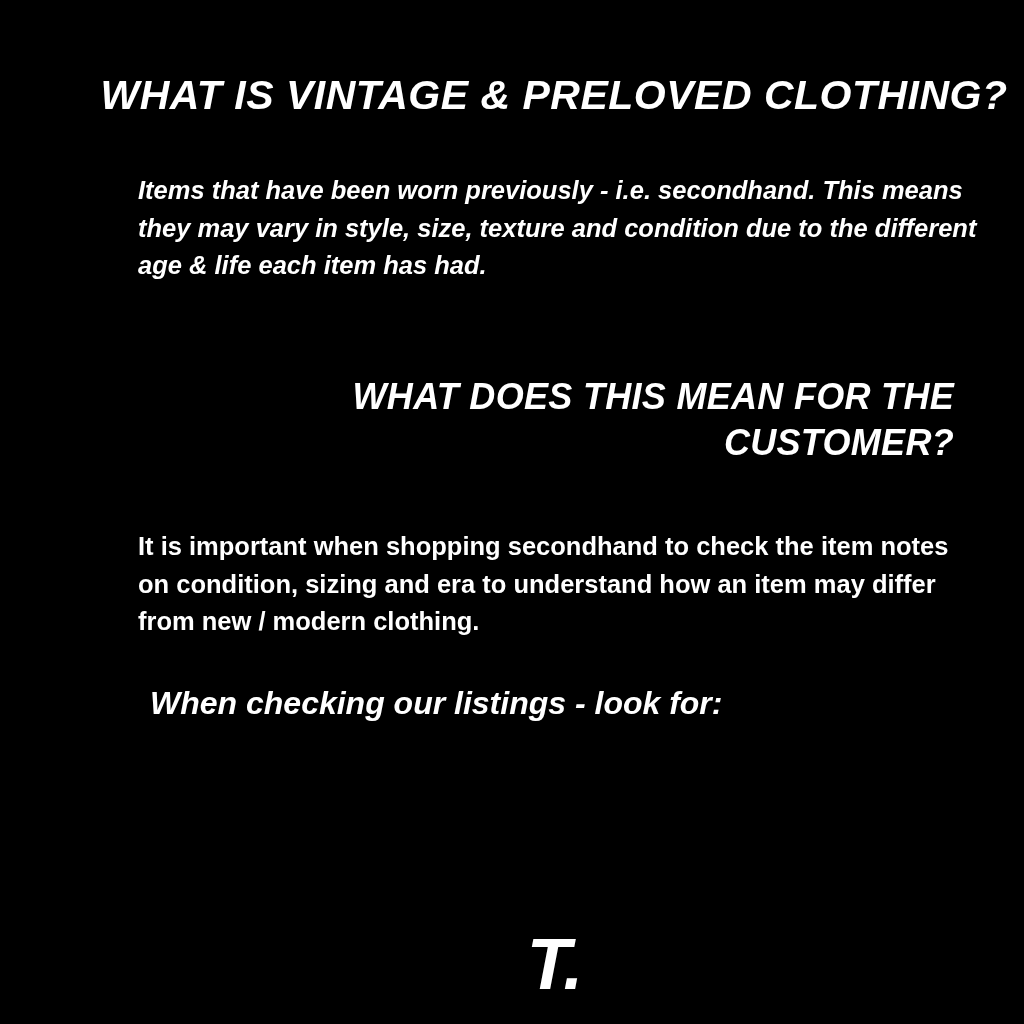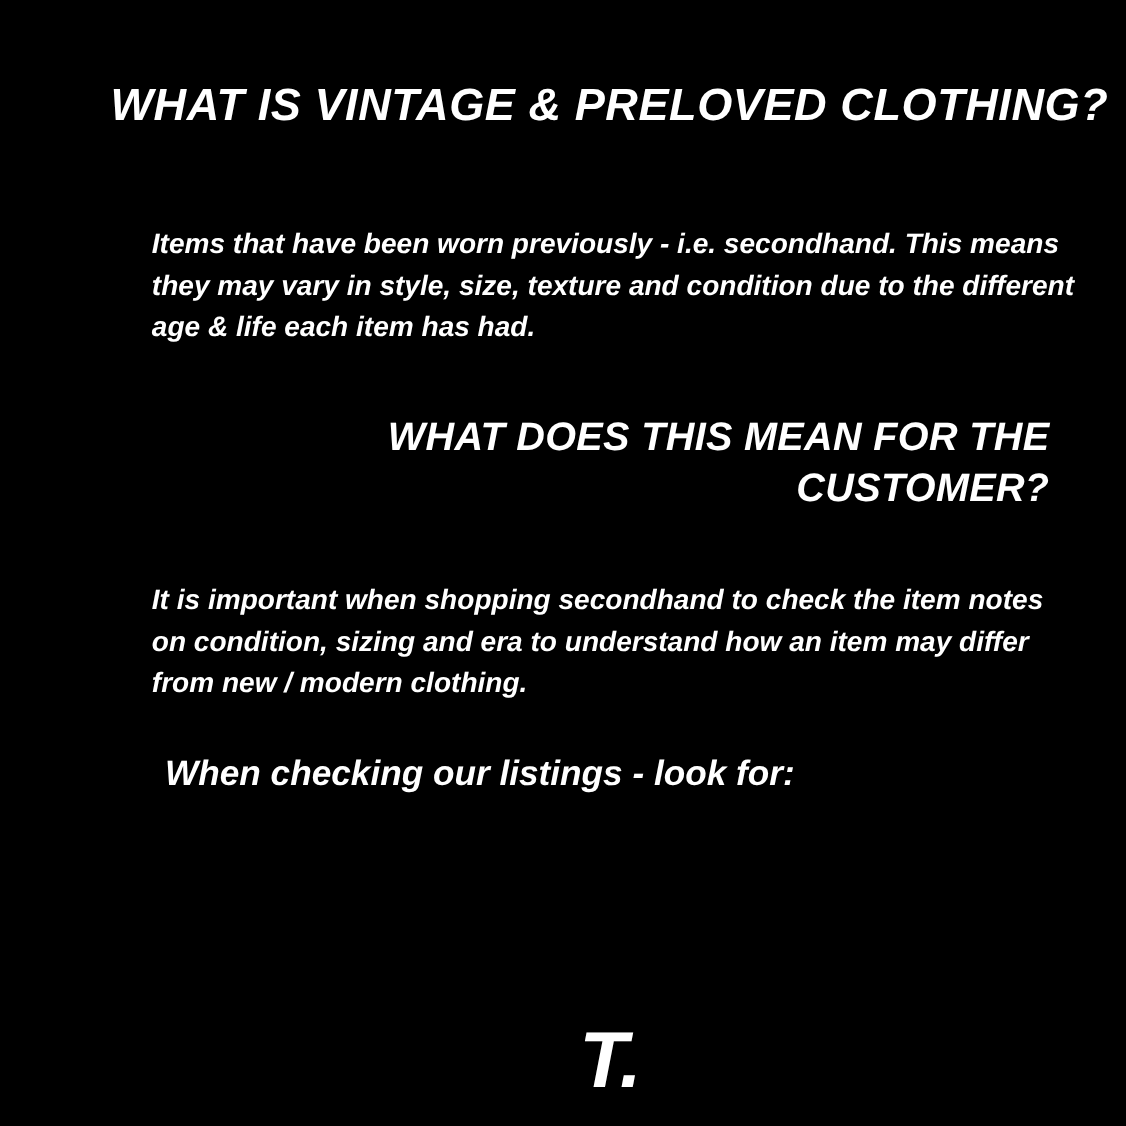--- a/index.html
+++ b/index.html
@@ -31,21 +31,21 @@
     font-size: 41px;
     font-weight: 900;
     font-style: italic;
     letter-spacing: 0.5px;
     line-height: 1.15;
     color: #ffffff;
     text-transform: uppercase;
   }
   .para-1 {
     position: absolute;
-    top: 204px;
+    top: 172px;
     left: 96px;
     width: 840px;
     font-size: 25.5px;
     font-weight: bold;
     font-style: italic;
     line-height: 1.48;
     color: #ffffff;
   }
   .heading-2 {
     position: absolute;
@@ -61,21 +61,20 @@
     color: #ffffff;
     text-transform: uppercase;
   }
   .para-2 {
     position: absolute;
     top: 528px;
     left: 96px;
     width: 840px;
     font-size: 25.5px;
     font-weight: bold;
-    font-style: italic;
     line-height: 1.48;
     color: #ffffff;
   }
   .para-3 {
     position: absolute;
     top: 680px;
     left: 108px;
     width: 840px;
     font-size: 32px;
     font-weight: bold;

